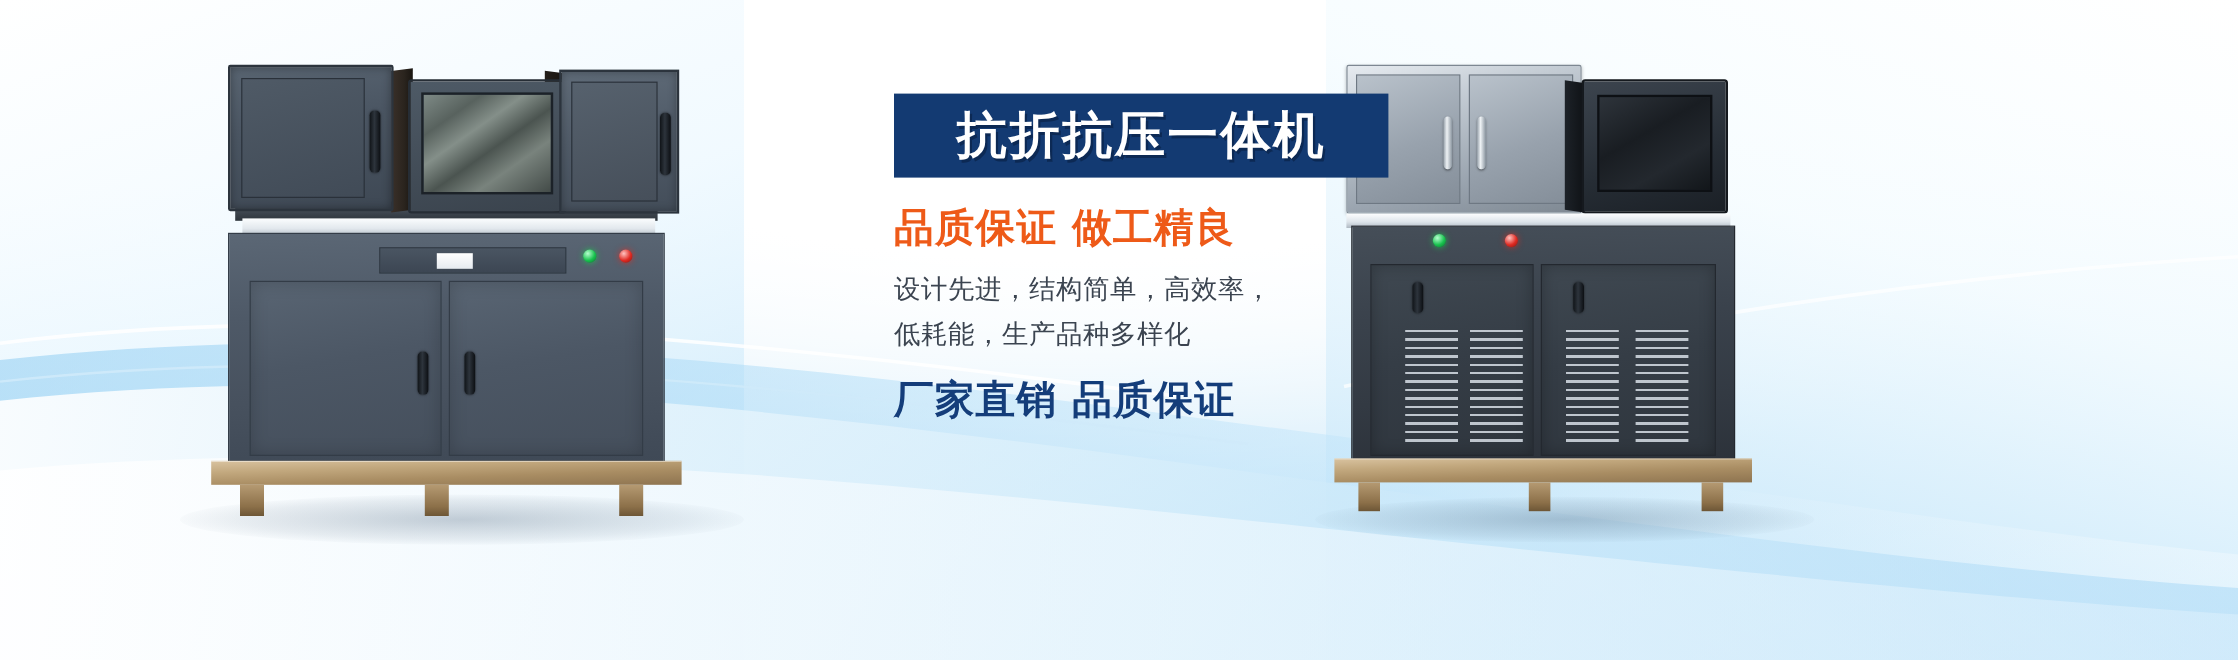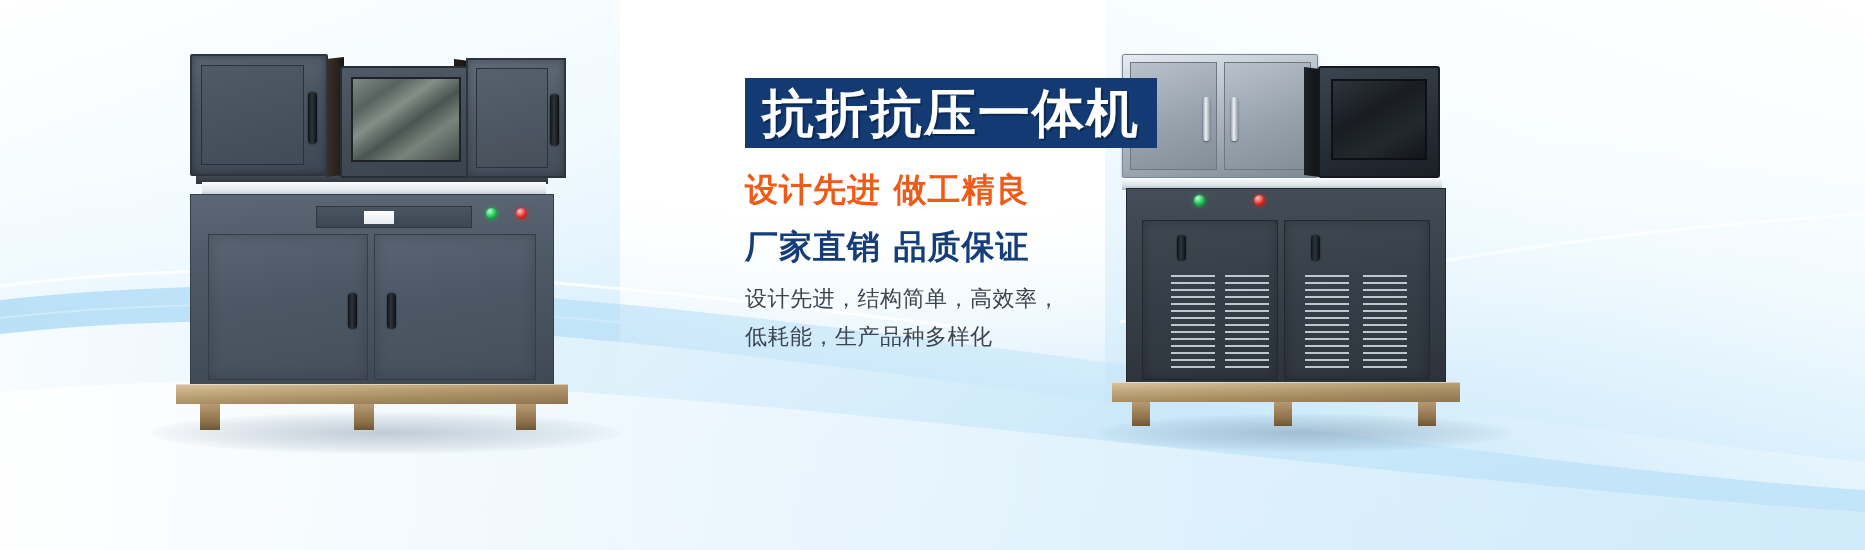--- a/index.html
+++ b/index.html
@@ -204,21 +204,21 @@
 
   
   #text-block { position: absolute; left: 745px; top: 78px; width: 520px; }
   #headline-bar {
     width: 412px; height: 70px;
     background: #133a72;
     display: flex; align-items: center; justify-content: center;
   }
   #headline-text {
     color: #ffffff;
-    font-size: 52px;
+    font-size: 42px;
     font-weight: bold;
     letter-spacing: 2px;
     line-height: 1;
     text-shadow: 2px 2px 0 rgba(8,28,60,0.55);
     font-family: "DejaVu Sans", "Liberation Sans", sans-serif;
   }
   #sub-orange {
     margin-top: 20px;
     color: #ee5a18;
     font-size: 33px;
@@ -372,25 +372,25 @@
     <div class="pallet-foot" style="left:166px; top:364px; width:18px; height:24px;"></div>
     <div class="pallet-foot" style="left:310px; top:364px; width:18px; height:24px;"></div>
   </div>
 
   <div id="text-block">
 
     <div id="headline-bar">
       <span id="headline-text">抗折抗压一体机</span>
     </div>
 
-    <div id="sub-orange">设计先进 做工精良</div>
-
-    <div id="sub-blue">厂家直销 品质保证</div>
+    <div id="sub-orange">品质保证 做工精良</div>
 
     <div id="desc">
       <div class="desc-line">设计先进，结构简单，高效率，</div>
       <div class="desc-line">低耗能，生产品种多样化</div>
     </div>
 
+    <div id="sub-blue">厂家直销 品质保证</div>
+
 
   </div>
 
 </div>
 
 </body></html>

